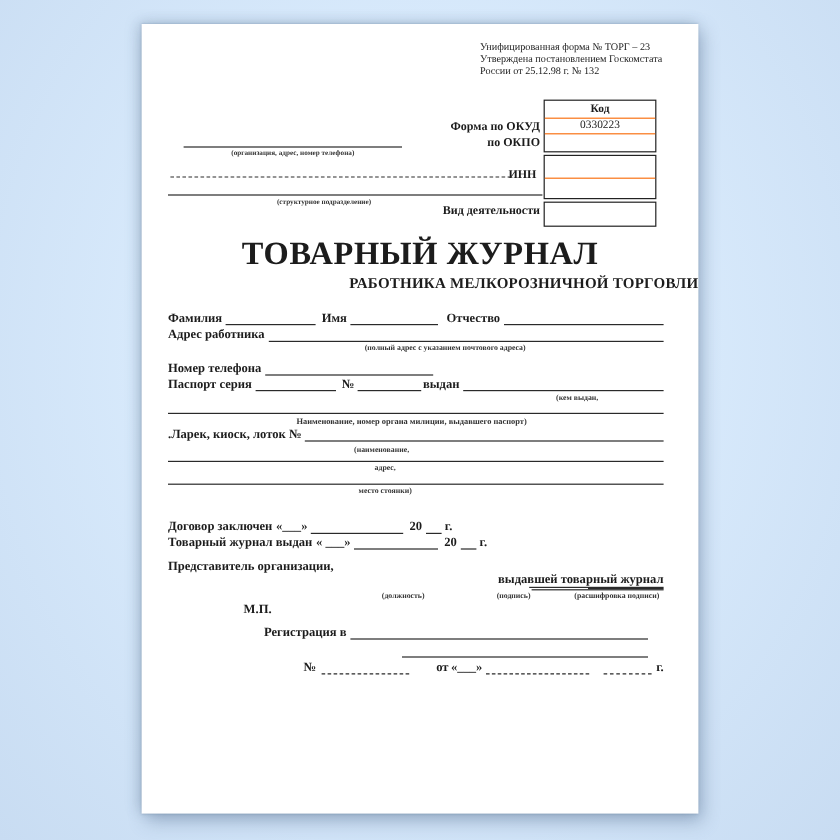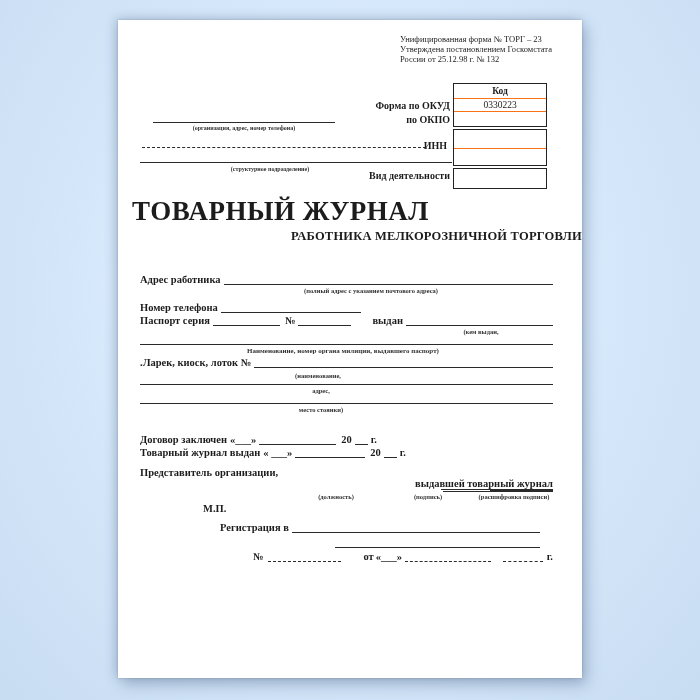--- a/index.html
+++ b/index.html
@@ -23,21 +23,21 @@
   .ccell:last-child{border-bottom:none;}
   .ch15{height:15px;line-height:15px;} .ch13{height:13px;line-height:13px;}
   .ch14{height:14px;} .ch19{height:19px;} .ch16{height:16px;}
   .code-label{position:absolute;right:132px;font-size:10px;font-weight:bold;white-space:nowrap;}
   
   .hline{position:absolute;border-bottom:1px solid #2a2a2a;}
   .hline.dashed{border-bottom-style:dashed;}
   .hline.thick{border-bottom-width:1.5px;}
   .tinycap{position:absolute;transform:translateX(-50%);font-size:6px;font-weight:bold;color:#333;white-space:nowrap;}
   
-  .title{position:absolute;top:176px;left:0;width:100%;text-align:left;font-size:27px;font-weight:bold;letter-spacing:.5px;white-space:nowrap;margin-left:14px;}
+  .title{position:absolute;top:176px;left:0;width:100%;text-align:center;font-size:27px;font-weight:bold;letter-spacing:.5px;white-space:nowrap;}
   .subtitle{position:absolute;top:209px;left:0;width:100%;text-align:right;font-size:12.5px;font-weight:bold;letter-spacing:.2px;white-space:nowrap;}
   
   .fbody{position:absolute;left:22px;top:238px;width:413px;height:330px;font-size:10.5px;font-weight:bold;}
   .row{position:absolute;left:0;right:0;height:13px;display:flex;align-items:flex-end;white-space:nowrap;}
   .row span{display:inline-block;}
   .fill{border-bottom:1px solid #2a2a2a;height:11px;box-sizing:border-box;}
   .fill.dashed{border-bottom-style:dashed;}
   .grow{flex:1;}
   .cap{position:absolute;transform:translateX(-50%);font-size:6.5px;font-weight:bold;color:#333;white-space:nowrap;padding-left:32px;}
 </style>
@@ -76,38 +76,46 @@
   <div class="tinycap" style="left:126px;top:105px;">(организация, адрес, номер телефона)</div>
   <div class="hline dashed" style="left:24px;top:117px;width:284px;height:10px;"></div>
   <div class="hline thick" style="left:22px;top:132px;width:312px;height:10px;"></div>
   <div class="tinycap" style="left:152px;top:146px;">(структурное подразделение)</div>
 
   <div class="title">ТОВАРНЫЙ ЖУРНАЛ</div>
   <div class="subtitle">РАБОТНИКА МЕЛКОРОЗНИЧНОЙ ТОРГОВЛИ</div>
 
   <div class="fbody">
 
+    <div class="row" style="top:0;">
+      <span>Фамилия</span>
+      <span class="fill" style="width:75px;margin-left:3px;"></span>
+      <span style="margin-left:5px;">Имя</span>
+      <span class="fill" style="width:73px;margin-left:3px;"></span>
+      <span style="margin-left:7px;">Отчество</span>
+      <span class="fill grow" style="margin-left:3px;"></span>
+    </div>
 
     <div class="row" style="top:14px;">
       <span>Адрес работника</span>
       <span class="fill grow" style="margin-left:3px;"></span>
     </div>
     <div class="cap" style="left:215px;top:29px;">(полный адрес с указанием почтового адреса)</div>
 
     <div class="row" style="top:42px;">
       <span>Номер телефона</span>
       <span class="fill" style="width:140px;margin-left:3px;"></span>
     </div>
 
     <div class="row" style="top:55px;">
       <span>Паспорт серия</span>
       <span class="fill" style="width:67px;margin-left:3px;"></span>
       <span style="margin-left:5px;">№</span>
       <span class="fill" style="width:53px;margin-left:3px;"></span>
-      <span style="margin-left:21px;">выдан</span>
+      <span style="margin-left:1px;">выдан</span>
       <span class="fill grow" style="margin-left:3px;"></span>
     </div>
     <div class="cap" style="left:325px;top:70px;">(кем выдан,</div>
 
     <div class="row" style="top:77px;height:10px;">
       <span class="fill grow"></span>
     </div>
     <div class="cap" style="left:187px;top:89px;font-size:7px;">Наименование, номер органа милиции, выдавшего паспорт)</div>
 
     <div class="row" style="top:97px;">

